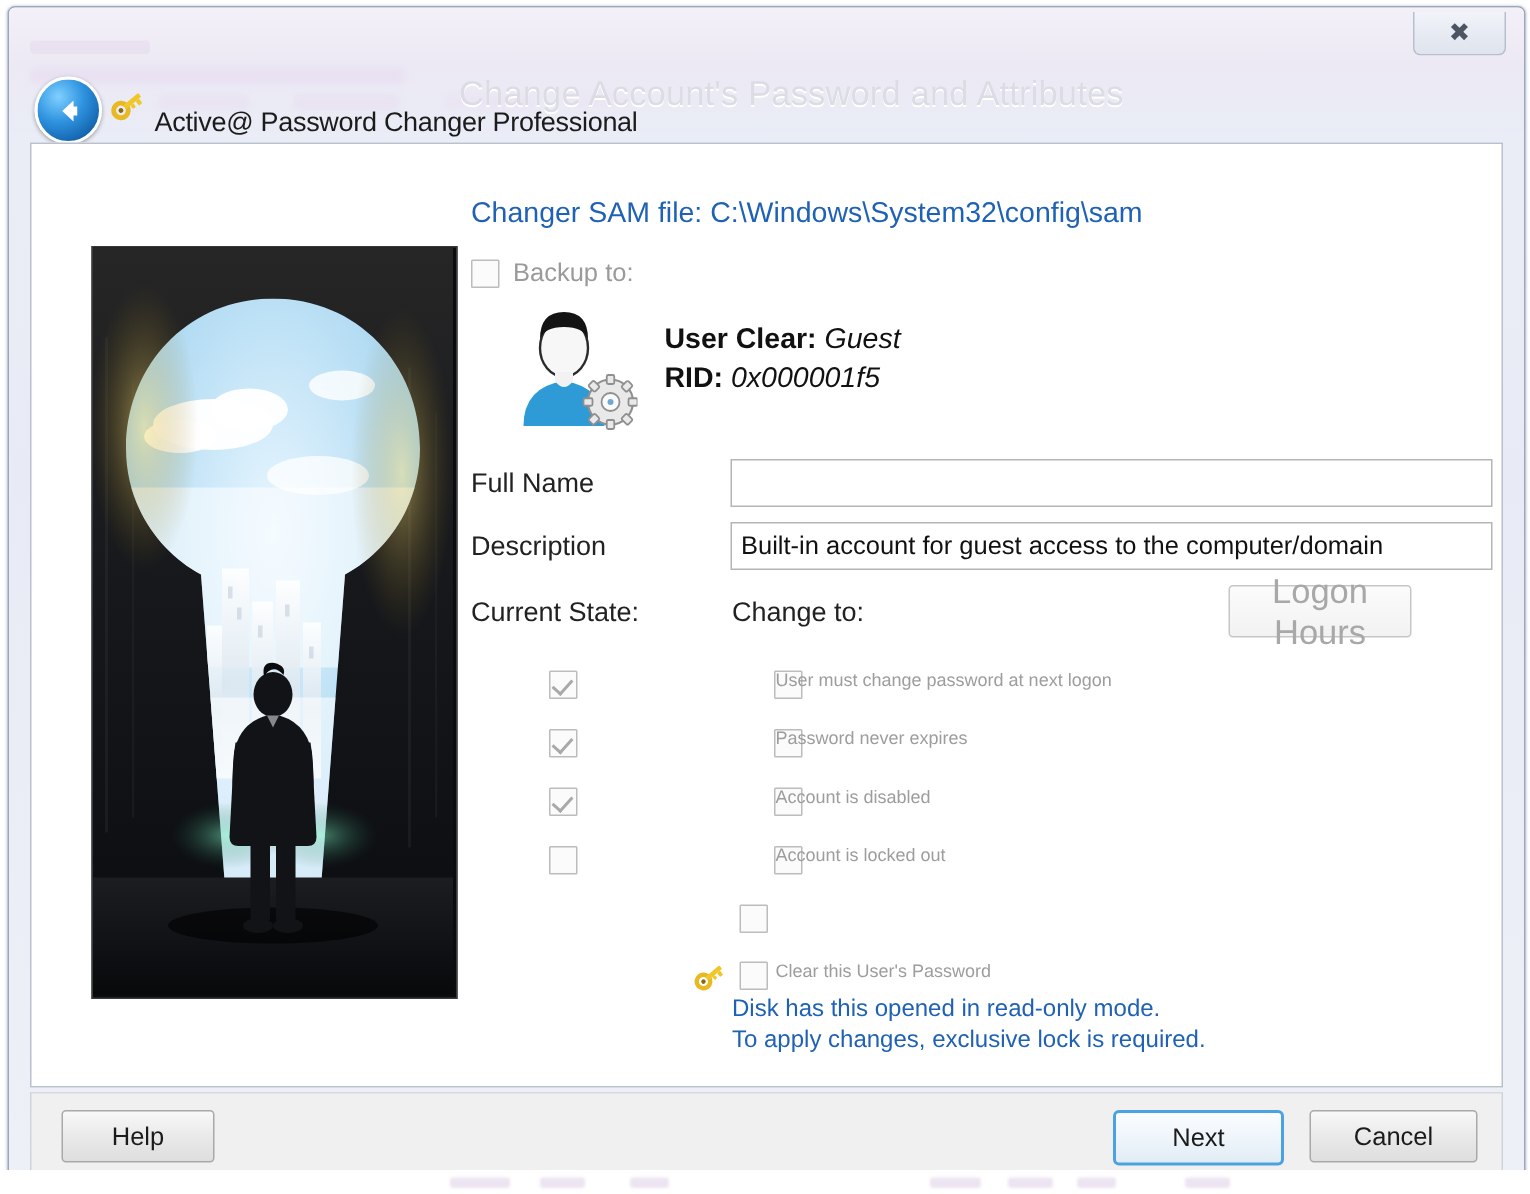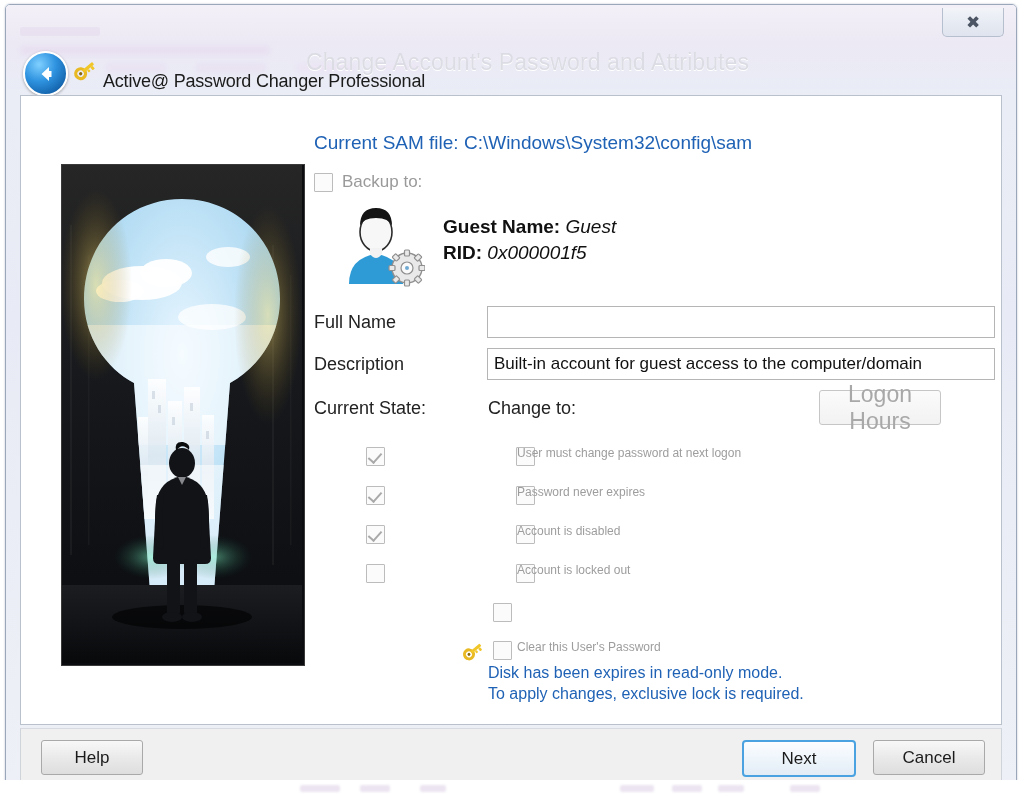--- a/index.html
+++ b/index.html
@@ -226,21 +226,21 @@
           <rect x="17.5" y="18" width="3" height="3.5" rx="1" fill="#f0c629"></rect>
         </g>
       </svg>
 
       <div class="app-title">Active@ Password Changer Professional</div>
       <div class="ghost-title">Change Account's Password and Attributes</div>
     </div>
 
     <div class="content">
 
-      <div class="sam-line">Current SAM file: C:\Windows\System32\config\sam</div>
+      <div class="sam-line">Changer SAM file: C:\Windows\System32\config\sam</div>
 
       <div class="backup-row">
         <span class="box"></span>
         <span class="backup-label">Backup to:</span>
       </div>
 
       <div class="pic">
         <svg width="240" height="498" viewBox="0 0 240 498">
           <defs>
             <radialGradient id="skyG" cx="50%" cy="38%" r="62%">
@@ -353,21 +353,21 @@
             <rect x="24.5" y="2.5" width="5" height="6" rx="1" transform="rotate(45 27 5.5)"></rect>
             <rect x="2.5" y="24.5" width="5" height="6" rx="1" transform="rotate(45 5 27.5)"></rect>
           </g>
           <circle cx="16" cy="16" r="6" fill="#fafafa" stroke="#8f8f8f" stroke-width="1.2"></circle>
           <circle cx="16" cy="16" r="2" fill="#6fa8d0"></circle>
         </g>
       </svg>
 
       <div class="user-lines">
         <div class="uline">
-          <b>Guest Name:</b>
+          <b>User Clear:</b>
           <i>Guest</i>
         </div>
         <div class="uline">
           <b>RID:</b>
           <i>0x000001f5</i>
         </div>
       </div>
 
       <div class="field-label fl-fullname">Full Name</div>
       <input class="textbox tb-fullname" type="text" value="" style="">
@@ -419,21 +419,21 @@
               <rect x="23" y="18" width="3.5" height="4.5" rx="1" fill="#f0c629"></rect>
               <rect x="17.5" y="18" width="3" height="3.5" rx="1" fill="#f0c629"></rect>
             </g>
           </svg>
           <span class="box cb-change"></span>
           <span class="cb-text">Clear this User's Password</span>
         </div>
 
       </div>
 
-      <div class="warn warn1">Disk has been expires in read-only mode.</div>
+      <div class="warn warn1">Disk has this opened in read-only mode.</div>
       <div class="warn warn2">To apply changes, exclusive lock is required.</div>
 
     </div>
 
     <div class="footer">
       <div class="btn btn-help">Help</div>
       <div class="btn btn-next">Next</div>
       <div class="btn btn-cancel">Cancel</div>
     </div>
 

